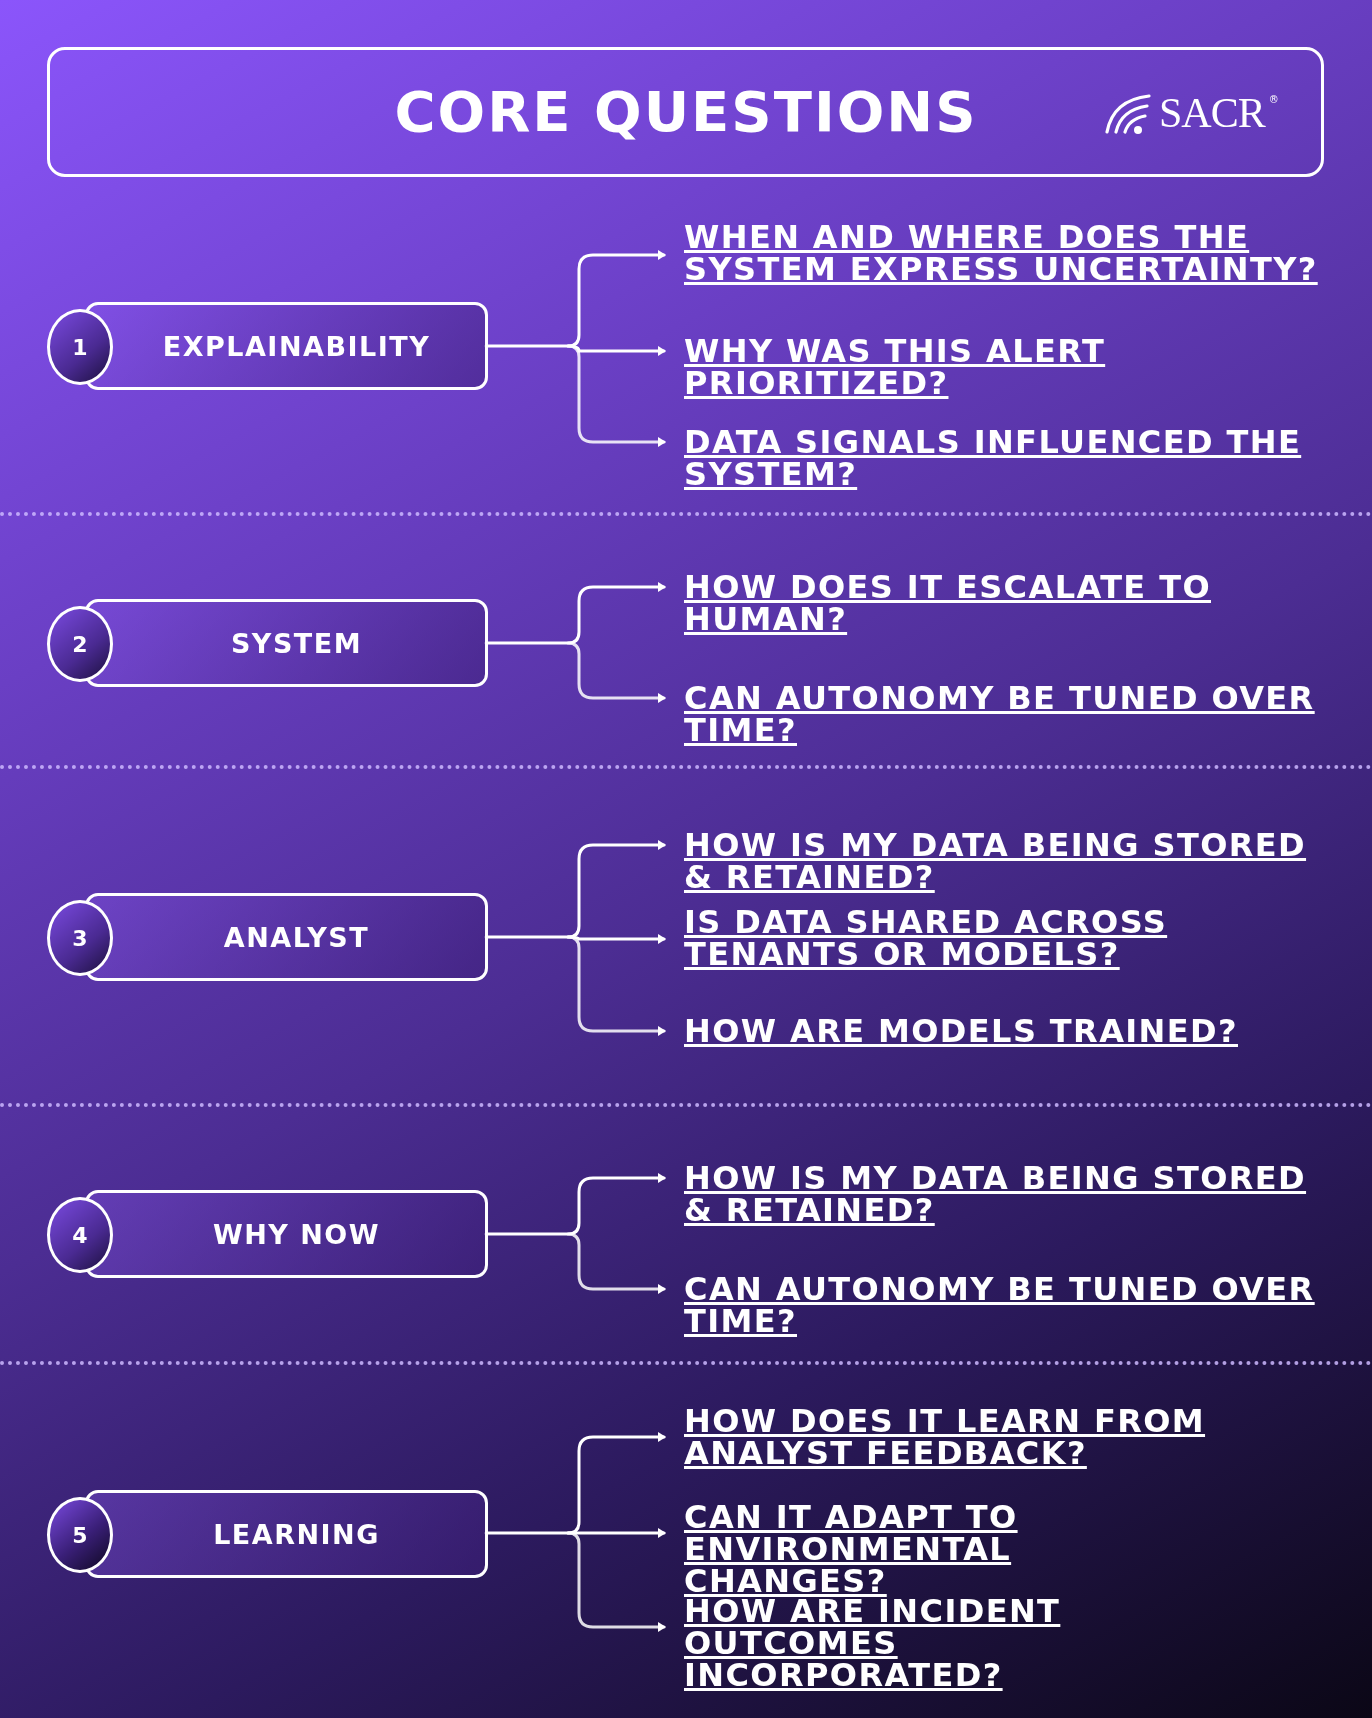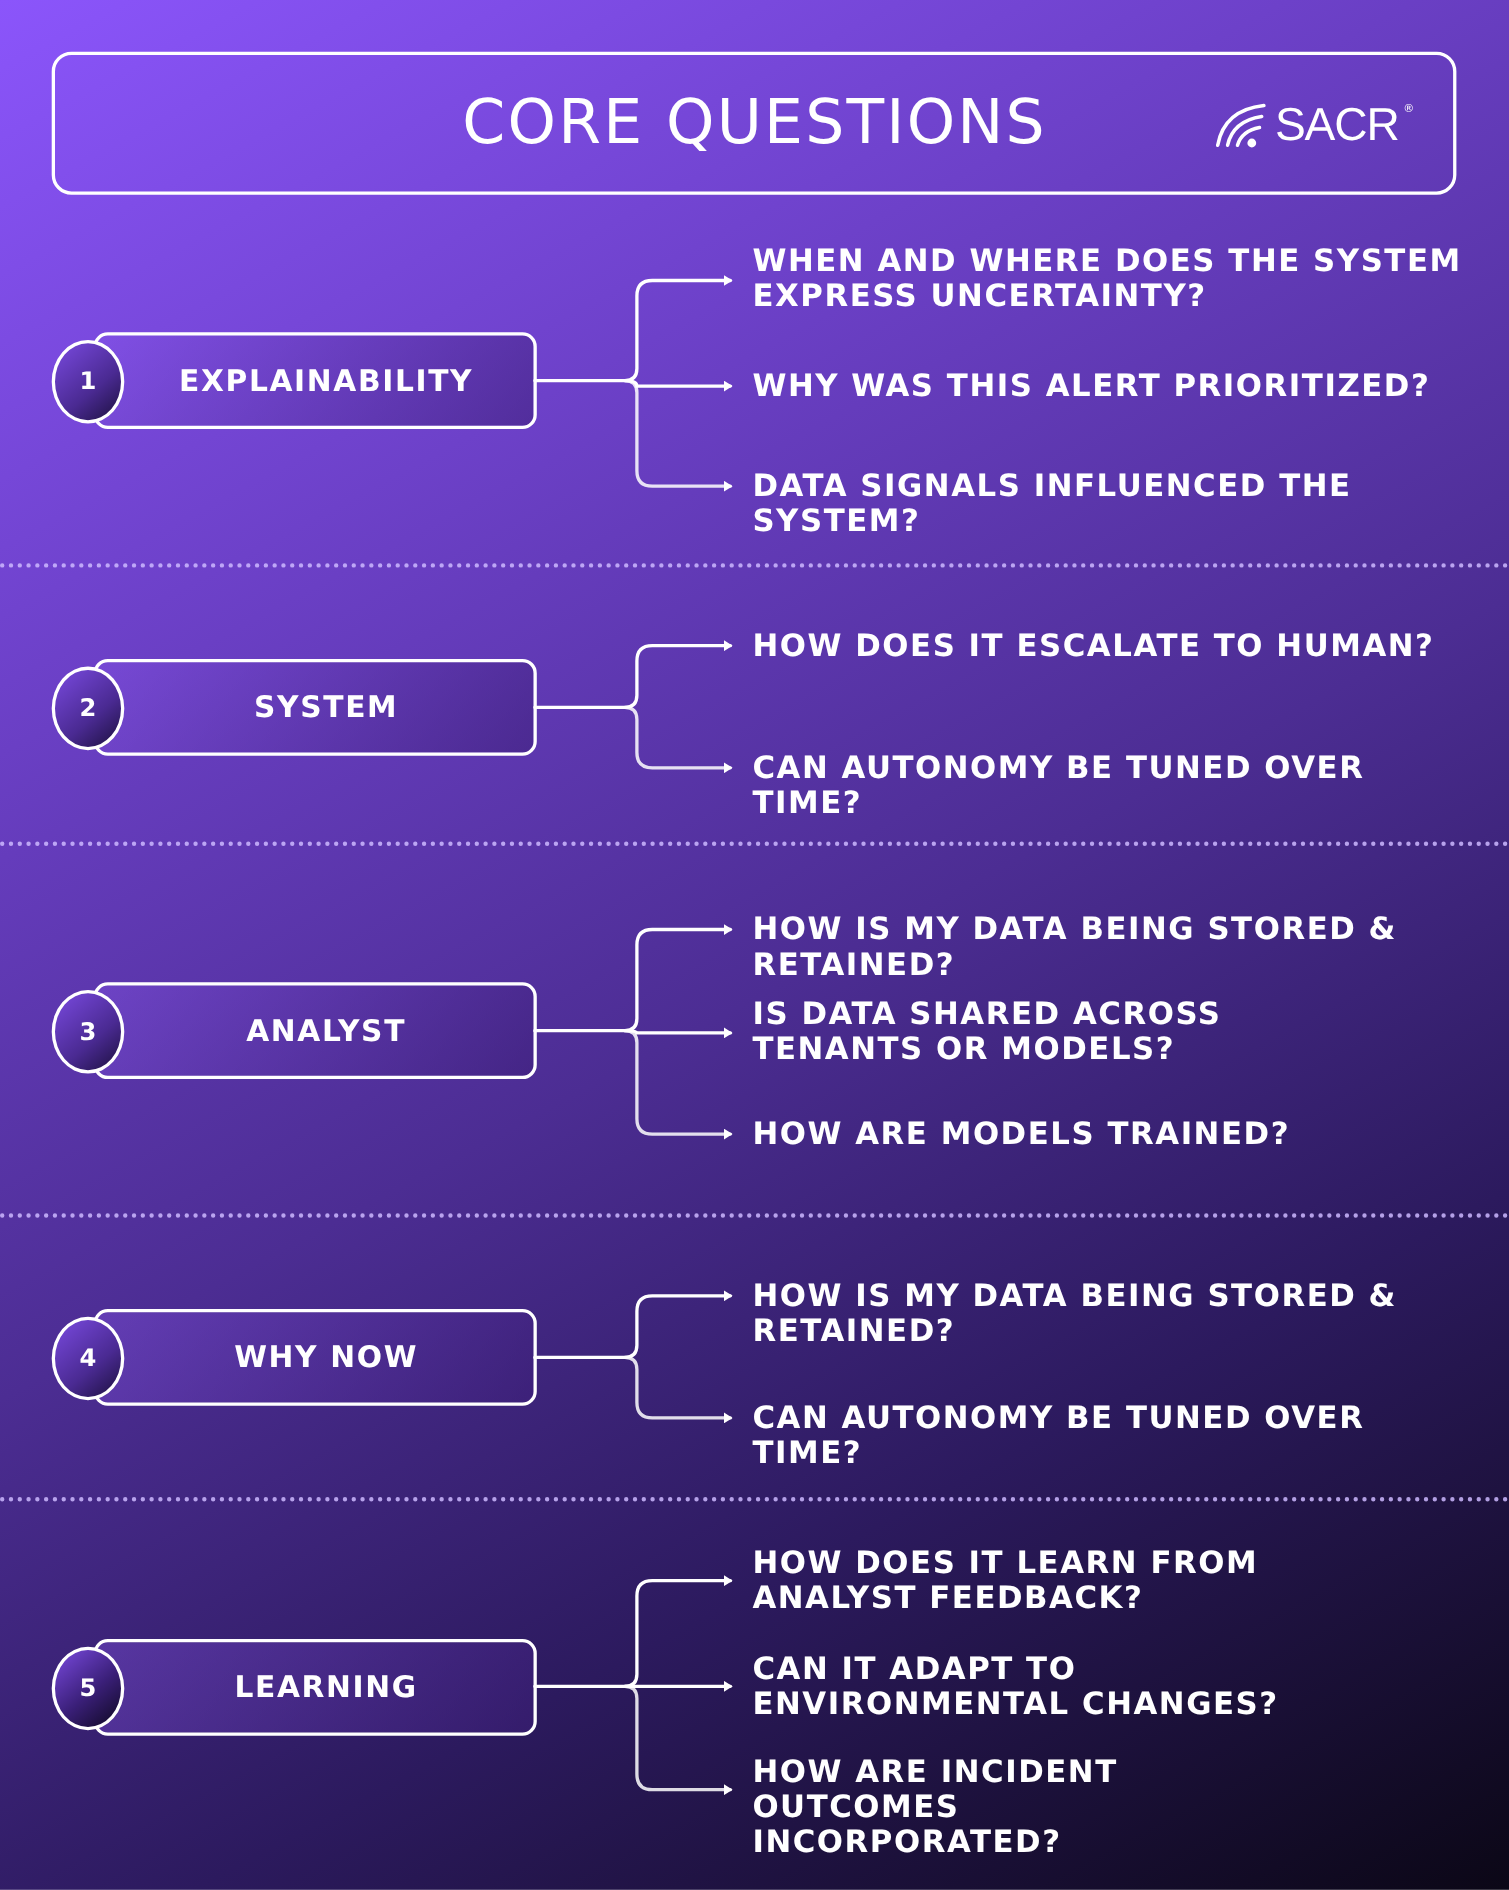--- a/index.html
+++ b/index.html
@@ -1,33 +1,33 @@
 <!DOCTYPE html>
 <html><head>
 <meta charset="utf-8">
 <style>
   html,body{margin:0;padding:0;}
   body{width:1372px;height:1718px;overflow:hidden;position:relative;
     background:linear-gradient(152deg,#8b55fb 0%,#6a3fc4 28%,#4c2d93 52%,#2c1a5e 74%,#0b0716 100%);
     font-family:"DejaVu Sans","Liberation Sans",sans-serif;color:#fff;}
   .abs{position:absolute;}
   .header-box{left:47px;top:47px;width:1271px;height:124px;border:3px solid #fff;border-radius:18px;box-sizing:content-box;}
-  .title{left:0;width:1372px;top:80px;text-align:center;font-size:56px;font-weight:normal;letter-spacing:2px;line-height:64px;}
+  .title{left:0;width:1372px;top:80px;text-align:center;font-size:56px;font-weight:bold;letter-spacing:2px;line-height:64px;}
   .logo{left:1103px;top:88px;height:50px;display:flex;align-items:center;gap:4px;}
-  .logo-text{font-family:Liberation Sans, sans-serif;font-size:42px;letter-spacing:-1px;font-weight:normal;}
+  .logo-text{font-family:Liberation Serif, serif;font-size:42px;letter-spacing:-1px;font-weight:normal;}
   .logo-reg{font-size:10px;align-self:flex-start;margin-top:6px;}
   .sep{left:0;width:1372px;height:0;border-top:4px dotted rgba(205,185,255,0.85);}
   .cat-box{left:85px;width:397px;height:82px;border:3px solid #fff;border-radius:13px;
     background:linear-gradient(130deg,rgba(140,90,240,0.35) 0%,rgba(60,30,120,0.55) 100%);
     display:flex;align-items:center;justify-content:center;}
   .cat-label{font-size:27px;font-weight:bold;letter-spacing:1.5px;padding-left:20px;}
   .num-circle{left:47px;width:60px;height:70px;border:3px solid #fff;border-radius:50%;
     display:flex;align-items:center;justify-content:center;font-size:22px;font-weight:bold;
     background:linear-gradient(140deg,#7a4ae0 0%,#4a2a92 60%,#1c103e 100%);}
-  .q{left:684px;width:650px;font-size:28px;font-weight:bold;letter-spacing:1.4px;line-height:32px;}
+  .q{left:684px;width:650px;font-size:32px;font-weight:bold;letter-spacing:1.4px;line-height:32px;text-decoration:underline;}
   svg.lines{position:absolute;left:0;top:0;}
 </style>
 </head>
 <body>
 
 <div class="abs header-box"></div>
 <div class="abs title">CORE QUESTIONS</div>
 <div class="abs logo">
   <svg width="52" height="46" viewBox="0 0 52 46">
     <g fill="none" stroke="#fff" stroke-width="3.2" stroke-linecap="round">

